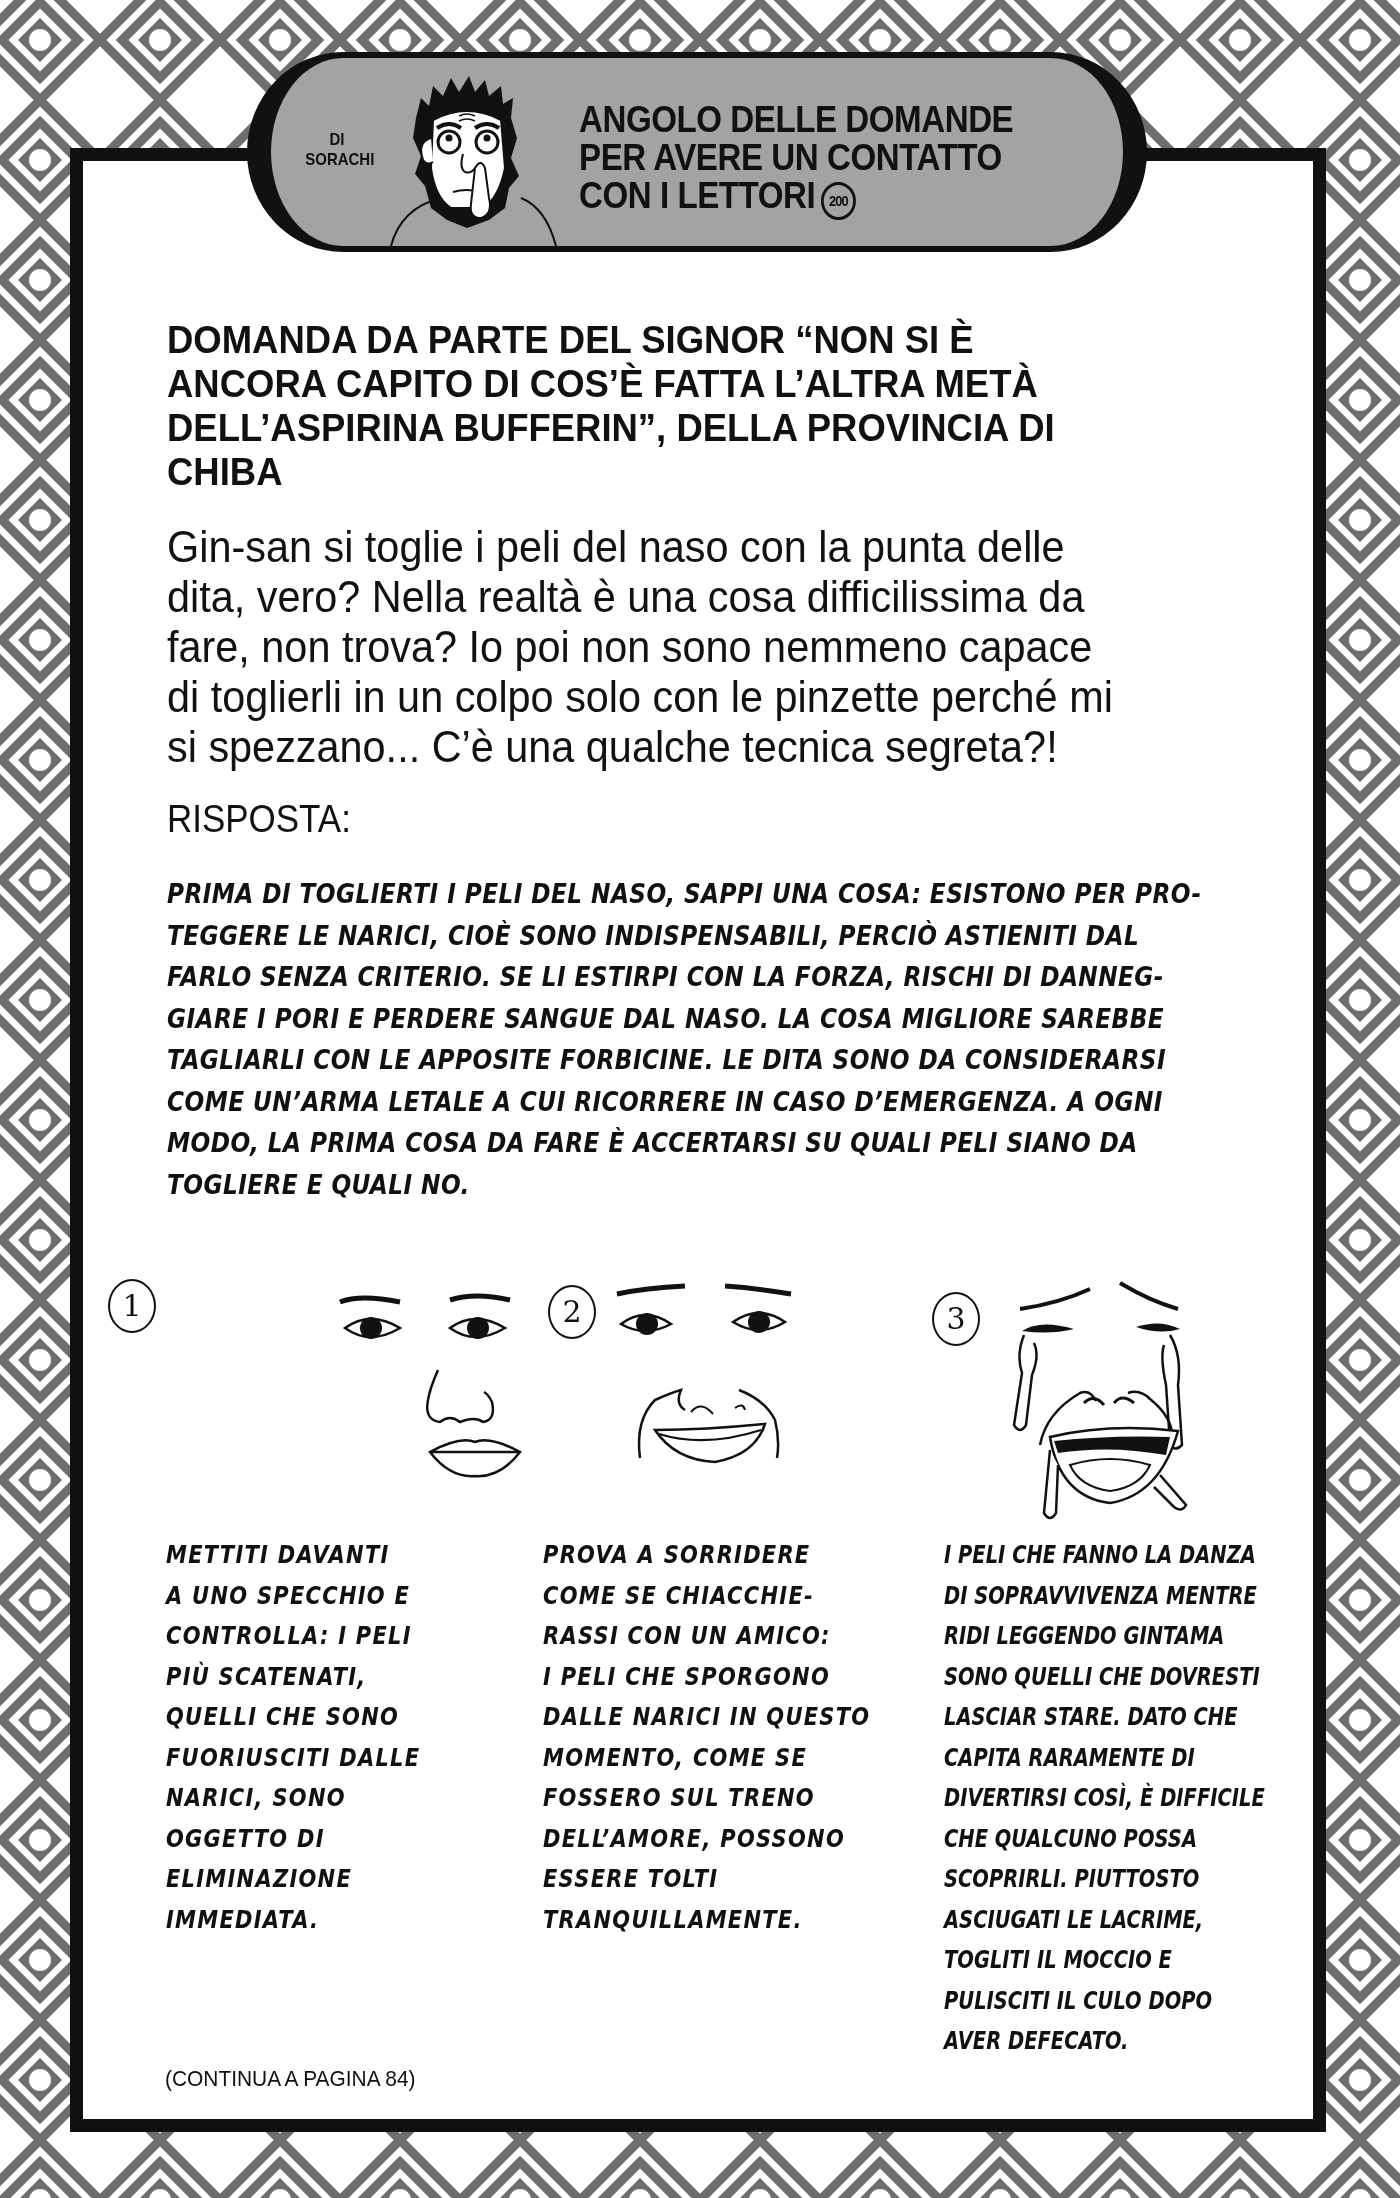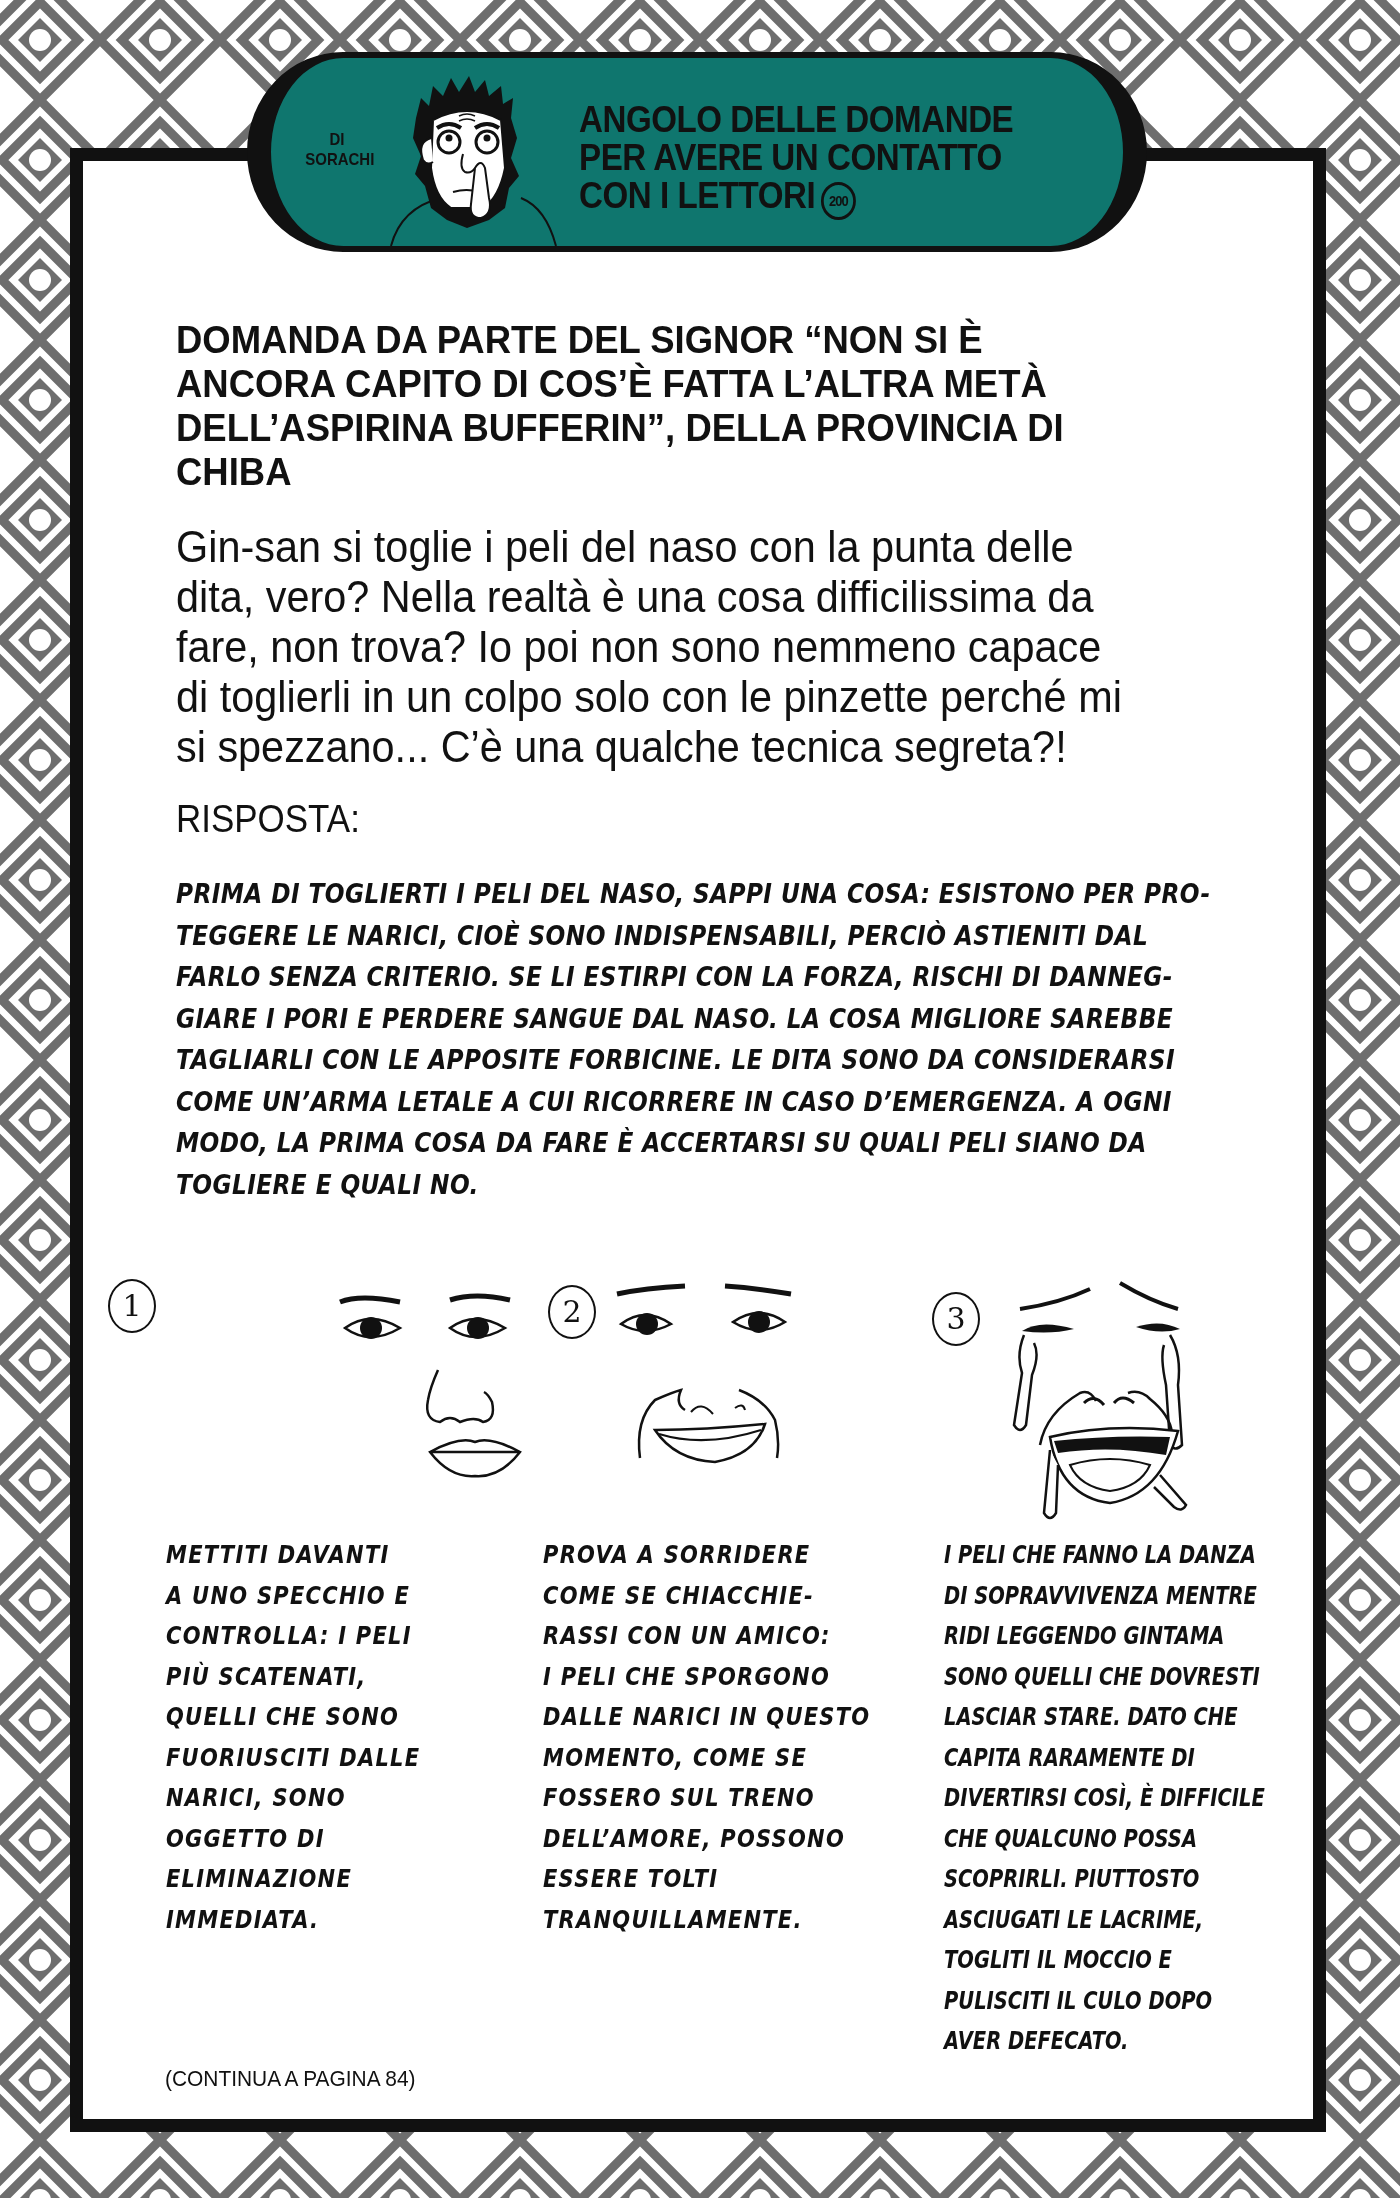--- a/index.html
+++ b/index.html
@@ -9,21 +9,21 @@
     font-family: "Liberation Sans", sans-serif;
     color: #111;
   }
   .pattern { position: absolute; inset: 0; z-index: 0; }
   .frame {
     position: absolute; left: 70px; top: 148px; width: 1230px; height: 1958px;
     border: 13px solid #111; background: #fff; z-index: 1;
   }
   .banner {
     position: absolute; left: 247px; top: 52px; width: 900px; height: 200px;
-    background: #0f766e; z-index: 3;
+    background: #a3a3a3; z-index: 3;
     border-top: 6px solid #111; border-bottom: 6px solid #111;
     border-left: 24px solid #111; border-right: 24px solid #111;
     border-radius: 100px / 104px;
     box-sizing: border-box;
   }
   .banner-byline {
     position: absolute; left: 30px; top: 72px; width: 72px;
     text-align: center; font-weight: bold; font-size: 17px; line-height: 20px;
     transform: scaleX(0.88);
   }
@@ -31,21 +31,21 @@
   .banner-title {
     position: absolute; left: 308px; top: 43px;
     font-weight: bold; font-size: 36px; line-height: 38px; letter-spacing: -0.5px;
     transform: scaleX(0.92); transform-origin: left top;
   }
   .issue-badge {
     display: inline-block; width: 32px; height: 32px; border: 3px solid #111; border-radius: 50%;
     font-size: 14px; line-height: 32px; text-align: center; vertical-align: 2px; margin-left: 6px;
     font-weight: bold; letter-spacing: -1px;
   }
-  .content { position: absolute; left: 176px; top: 318px; width: 1120px; z-index: 2; }
+  .content { position: absolute; left: 167px; top: 318px; width: 1120px; z-index: 2; }
   .question-heading {
     font-weight: bold; font-size: 38px; line-height: 44px; margin: 0; width: 1110px;
     transform: scaleX(0.96); transform-origin: left top;
   }
   .question-body {
     font-size: 45px; line-height: 50px; margin-top: 28px; width: 1130px;
     transform: scaleX(0.92); transform-origin: left top;
   }
   .answer-label { font-size: 38px; margin-top: 26px; transform: scaleX(0.92); transform-origin: left top; }
   .answer-body {

